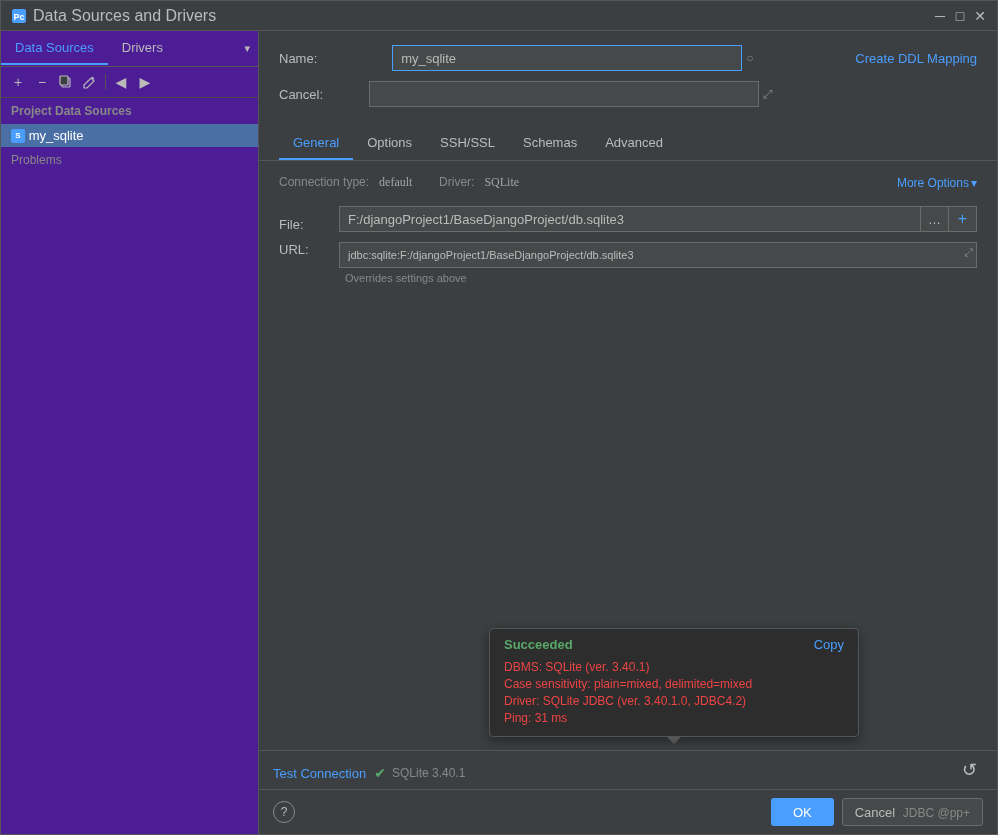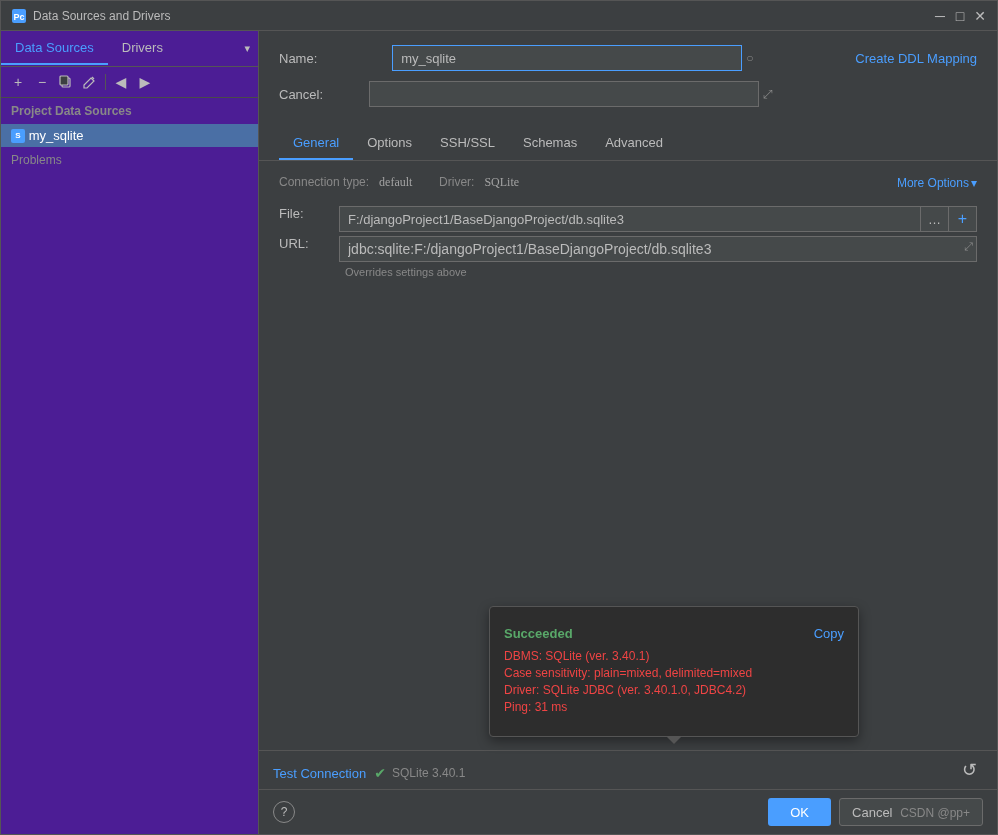--- a/index.html
+++ b/index.html
@@ -34,21 +34,21 @@
 
     .titlebar-icon {
       width: 16px;
       height: 16px;
       margin-right: 6px;
       flex-shrink: 0;
     }
 
     .titlebar-title {
       flex: 1;
-      font-size: 12px;
+      font-size: 16px;
       color: #bbbbbb;
     }
 
     .titlebar-controls {
       display: flex;
       gap: 6px;
     }
 
     .titlebar-btn {
       width: 14px;
@@ -338,22 +338,22 @@
       font-size: 12px;
       background: transparent;
       border: none;
       display: flex;
       align-items: center;
       gap: 2px;
     }
 
     .field-row {
       display: flex;
-      align-items: flex-start;
-      margin-bottom: 4px;
+      align-items: flex-end;
+      margin-bottom: 10px;
     }
 
     .field-label {
       width: 60px;
       color: #bbbbbb;
       font-size: 13px;
       flex-shrink: 0;
     }
 
     .field-input {
@@ -405,21 +405,21 @@
       flex: 1;
       position: relative;
     }
 
     .url-input {
       width: 100%;
       background: #45494a;
       border: 1px solid #6b6b6b;
       color: #bbbbbb;
       padding: 4px 28px 4px 8px;
-      font-size: 14px;
+      font-size: 11px;
       outline: none;
       height: 26px;
     }
 
     .url-expand-btn {
       position: absolute;
       right: 4px;
       top: 4px;
       background: transparent;
       border: none;
@@ -528,21 +528,21 @@
     }
 
     
     .tooltip-popup {
       position: absolute;
       bottom: 52px;
       left: 230px;
       background: #2d2d2d;
       border: 1px solid #555;
       border-radius: 4px;
-      padding: 19px 14px;
+      padding: 8px 14px;
       width: 370px;
       z-index: 100;
       box-shadow: 0 4px 12px rgba(0,0,0,0.4);
     }
 
     .tooltip-popup::after {
       content: '';
       position: absolute;
       bottom: -8px;
       left: 50%;
@@ -741,18 +741,18 @@
           </div>
           <button class="reset-btn">↺</button>
         </div>
       </div>
 
       <div class="dialog-buttons">
         <button class="help-btn">?</button>
         <button class="btn-ok">OK</button>
         <button class="btn-cancel">
           <span>Cancel</span>
-          <span class="watermark">CSDN @pp+</span>
+          <span class="watermark">JDBC @pp+</span>
         </button>
       </div>
     </div>
   </div>
 </div>
 
 </body></html>

